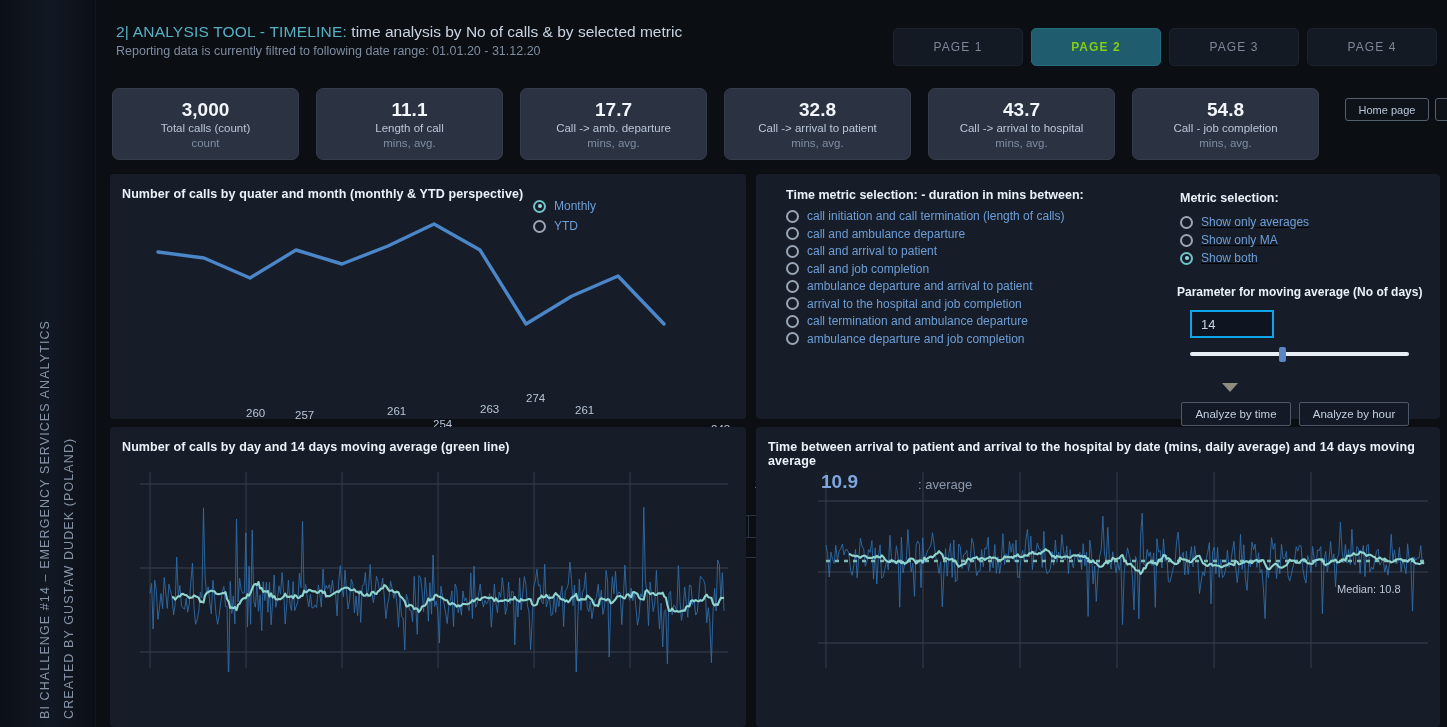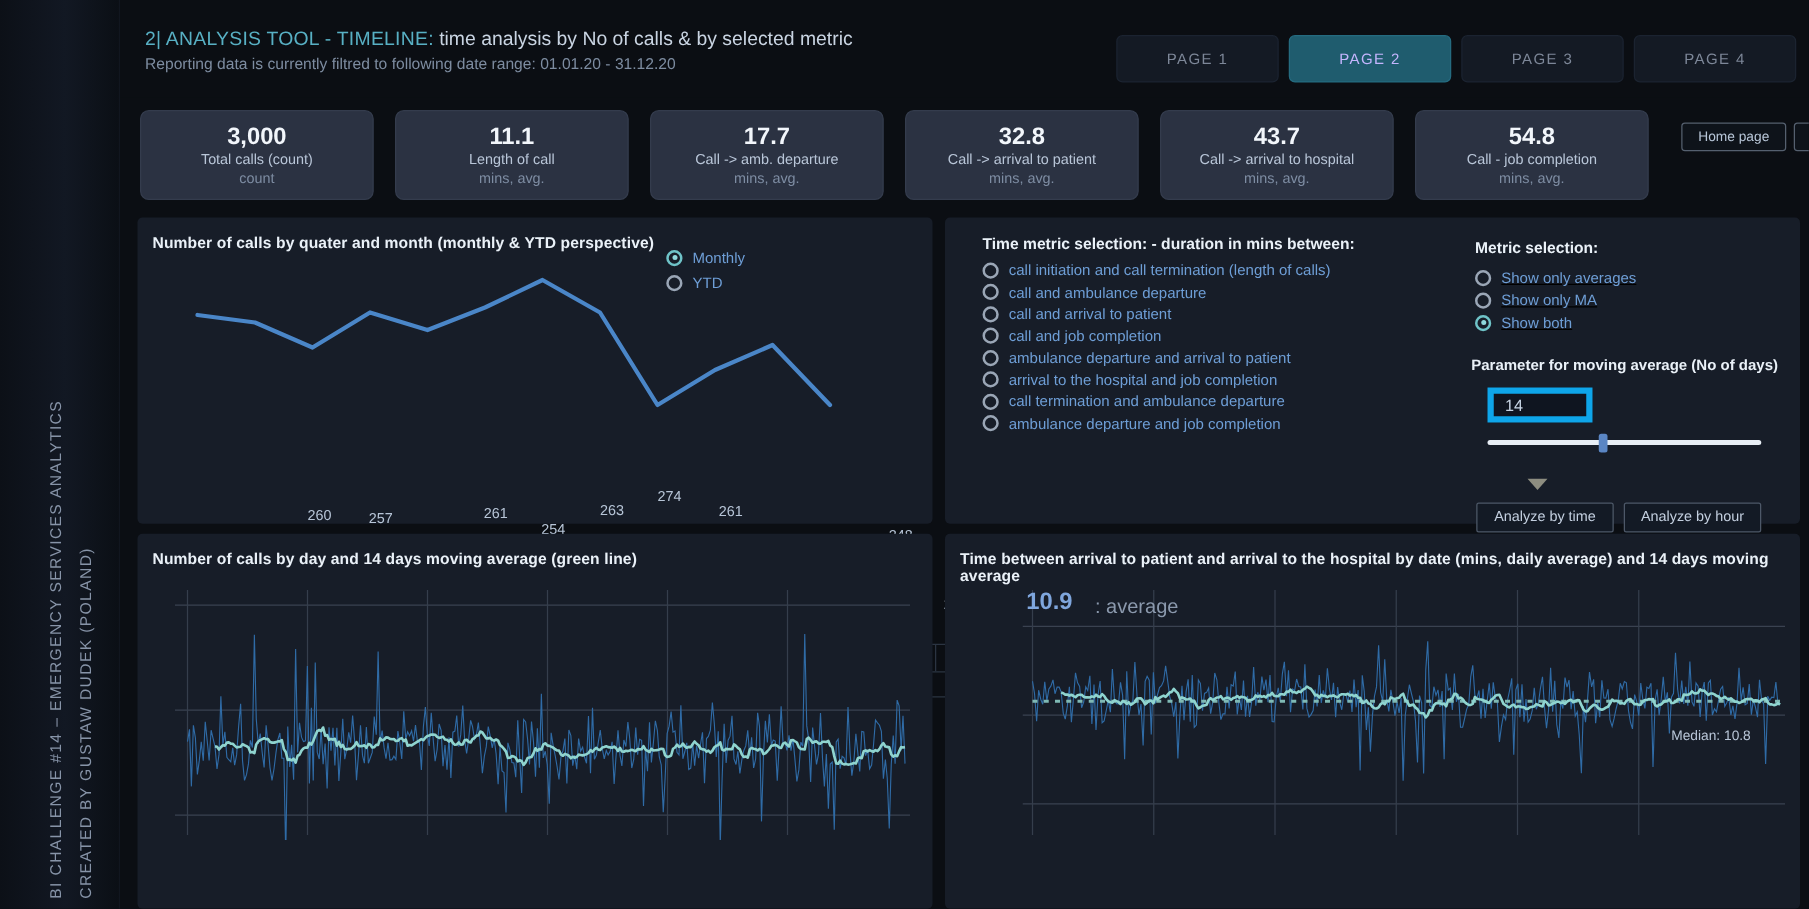--- a/index.html
+++ b/index.html
@@ -40,21 +40,21 @@
   .title-sub { color: #c9d4e2; font-weight: normal; }
   .title-note { color: #7d8ca0; font-size: 12.5px; margin-top: 3px; }
 
   .tabs { position: absolute; right: 10px; top: 28px; display: flex; gap: 8px; }
   .tab {
     width: 130px; height: 38px; border-radius: 5px;
     display: flex; align-items: center; justify-content: center;
     font-size: 12px; letter-spacing: 1.1px; color: #7d8798;
     background: #141a24; border: 1px solid #1b2330;
   }
-  .tab.active { background: #1f5c6e; color: #c4b5fd; font-weight: normal; border-color: #256b80; }
+  .tab.active { background: #1f5c6e; color: #84cc16; font-weight: bold; border-color: #256b80; }
 
   
   .kpis { position: absolute; left: 112px; top: 88px; display: flex; gap: 17px; }
   .kpi {
     width: 187px; height: 72px; border-radius: 7px;
     background: #2b3242; border: 1px solid #343c4d;
     display: flex; flex-direction: column; align-items: center; justify-content: center;
   }
   .kpi-val { color: #f2f6fb; font-size: 19px; font-weight: bold; line-height: 23px; }
   .kpi-lab { color: #b9c6d8; font-size: 11.5px; line-height: 15px; }
@@ -112,42 +112,42 @@
 
   
   .metric-list { position: absolute; left: 786px; top: 208px; display: flex; flex-direction: column; gap: 1.5px; }
   .tr-head { position: absolute; left: 786px; top: 188px; color: #eaf1f8; font-size: 12.5px; font-weight: bold; }
 
   .ms-head { position: absolute; left: 1180px; top: 191px; color: #eaf1f8; font-size: 12.5px; font-weight: bold; }
   .ms-list { position: absolute; left: 1180px; top: 214px; display: flex; flex-direction: column; gap: 2px; text-decoration: underline; }
   .ma-head { position: absolute; left: 1177px; top: 285px; color: #eaf1f8; font-size: 12px; font-weight: bold; }
   .ma-box {
     position: absolute; left: 1190px; top: 310px; width: 84px; height: 28px;
-    border: 5px solid #0ea5e9; background: #0f1520; color: #c6d3e3;
+    border: 2px solid #0ea5e9; background: #0f1520; color: #c6d3e3;
     font-size: 13px; display: flex; align-items: center; padding-left: 9px;
   }
   .slider { position: absolute; left: 1190px; top: 352px; width: 219px; height: 4px; background: #e8eef5; border-radius: 2px; }
   .slider-thumb { position: absolute; left: 1279px; top: 347px; width: 7px; height: 15px; background: #5b86c4; border-radius: 2px; }
   .chev {
     position: absolute; left: 1222px; top: 383px;
     width: 0; height: 0; border-left: 8px solid transparent; border-right: 8px solid transparent;
     border-top: 9px solid #8d8d80;
   }
   .abtns { position: absolute; left: 1181px; top: 402px; display: flex; gap: 8px; }
   .abtn {
     width: 110px; height: 24px; border: 1px solid #4d5868; border-radius: 2px;
     background: #131a25; color: #c3cfdf; font-size: 11.5px;
     display: flex; align-items: center; justify-content: center;
   }
 
   
   .b-plot { position: absolute; }
   .axis-lab { position: absolute; color: #9fb0c4; font-size: 11.5px; white-space: nowrap; }
   .avg-big { position: absolute; left: 821px; top: 471px; color: #7fa6dd; font-size: 19px; font-weight: bold; }
-  .avg-small { position: absolute; left: 876px; top: 477px; color: #8b99ad; font-size: 16px; }
+  .avg-small { position: absolute; left: 918px; top: 477px; color: #8b99ad; font-size: 13px; }
   .median-lab { position: absolute; left: 1337px; top: 583px; color: #b9c6d8; font-size: 11px; }
 </style>
 </head>
 <body>
 
 <div class="app">
 
   <div class="rail">
     <div class="rail-inner">
       <div class="rail-line l1">BI CHALLENGE #14 – EMERGENCY SERVICES ANALYTICS</div>

